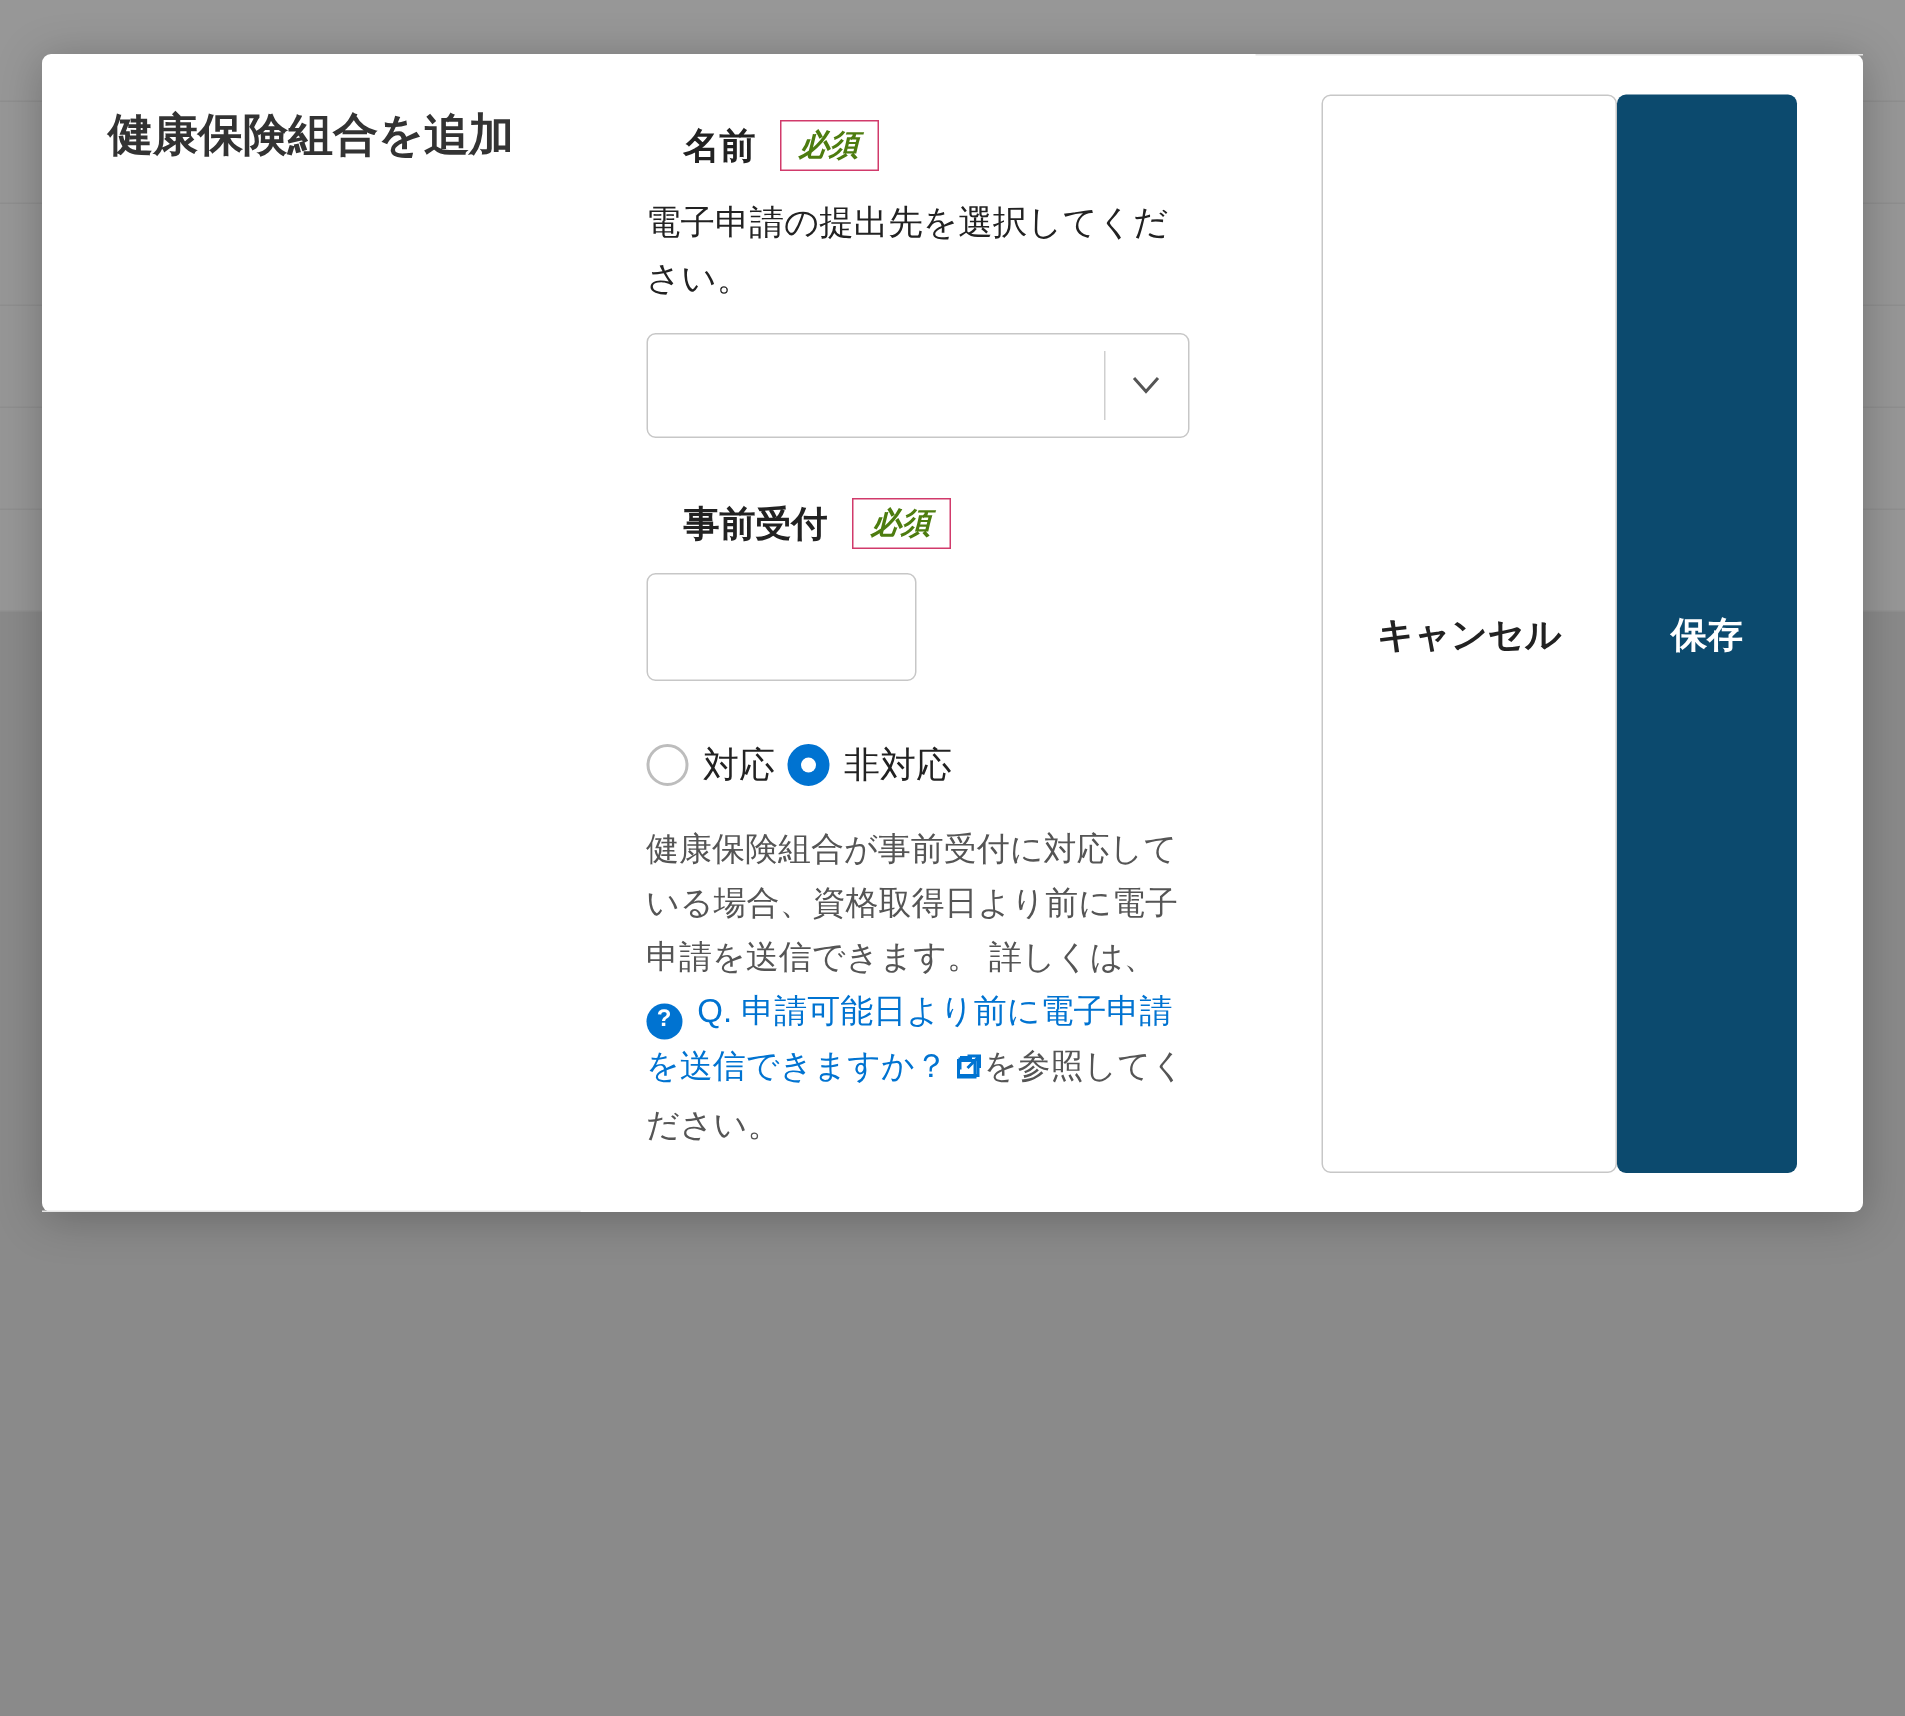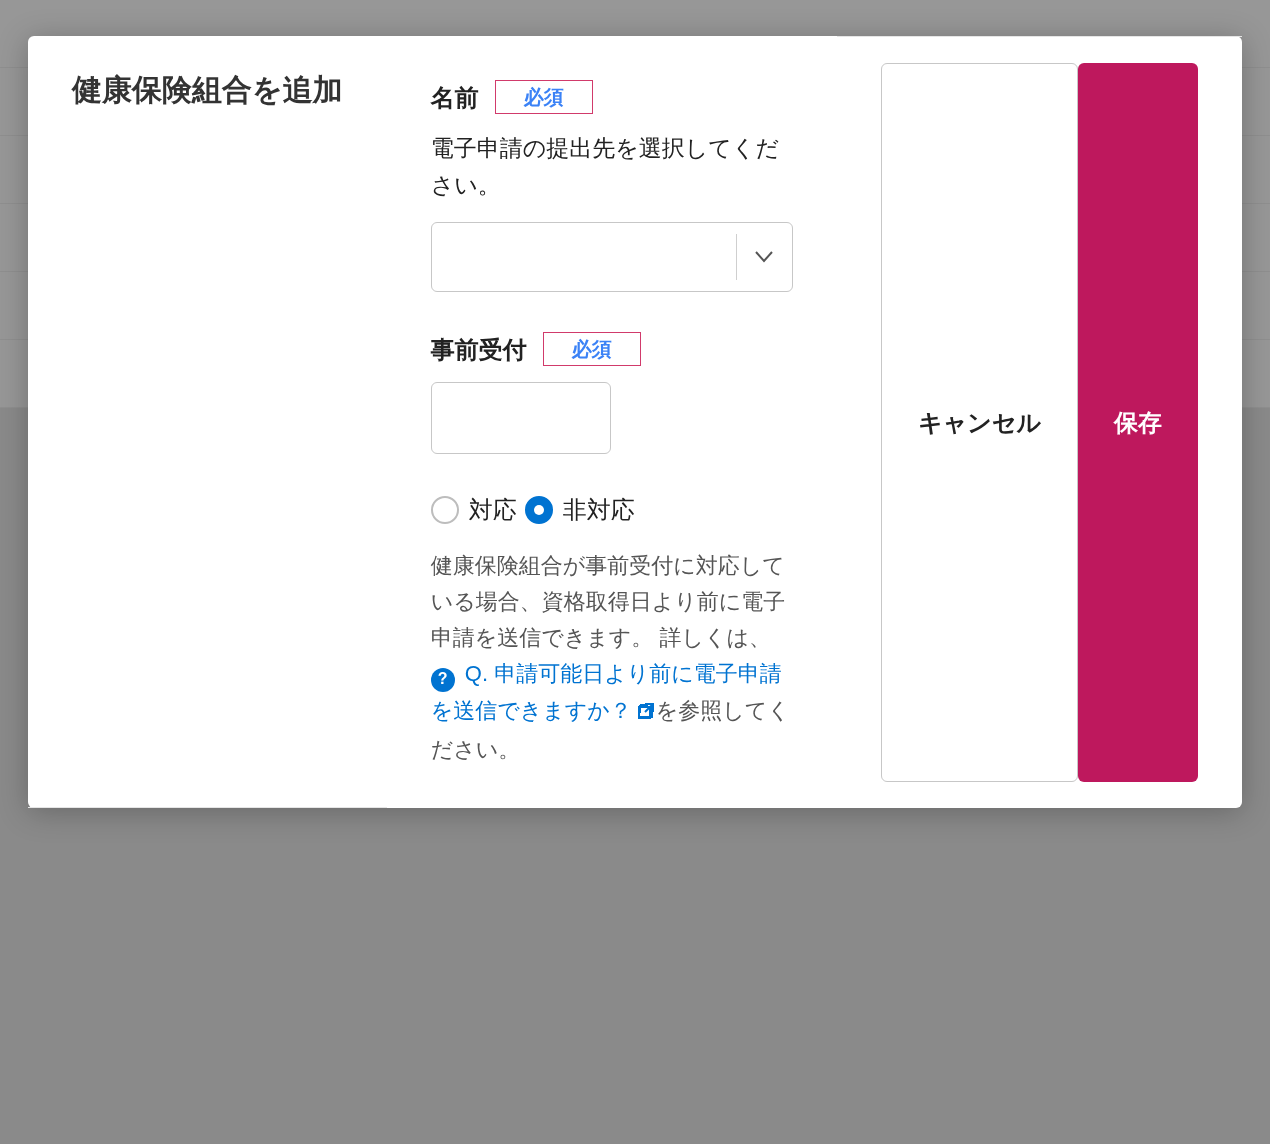--- a/index.html
+++ b/index.html
@@ -51,37 +51,39 @@
       color: #333;
     }
     .modal-body {
       padding: 44px 44px 40px 44px;
       overflow-y: auto;
       flex: 1;
     }
     .form-section { margin-bottom: 40px; }
     .field-label-row {
       display: flex;
-      align-items: flex-end;
+      align-items: center;
       gap: 16px;
       margin-bottom: 16px;
+      margin-left: 25px;
     }
     .field-label {
       font-size: 24px;
       font-weight: 700;
       color: #222;
     }
     .required-badge {
       display: inline-block;
       border: 1.5px solid #d13a6b;
-      color: #3b82f6;
+      color: #4d7c0f;
       font-size: 20px;
       font-weight: 700;
-      padding: 4px 28px;
+      padding: 4px 12px;
       line-height: 1.2;
+      font-style: italic;
     }
     .field-help {
       font-size: 23px;
       color: #222;
       margin-bottom: 18px;
       line-height: 1.6;
     }
     .select-wrap {
       position: relative;
       width: 100%;
@@ -206,21 +208,21 @@
       border-radius: 6px;
       cursor: pointer;
       border: none;
     }
     .btn-cancel {
       background: #fff;
       color: #222;
       border: 1.5px solid #c7c7c7;
     }
     .btn-save {
-      background: #be185d;
+      background: #0c4a6e;
       color: #fff;
     }
   </style>
 </head>
 <body>
 
 <div class="backdrop">
   <div class="bg-content" aria-hidden="true">
     <div class="bg-row">&nbsp;</div>
     <div class="bg-row">&nbsp;</div>

